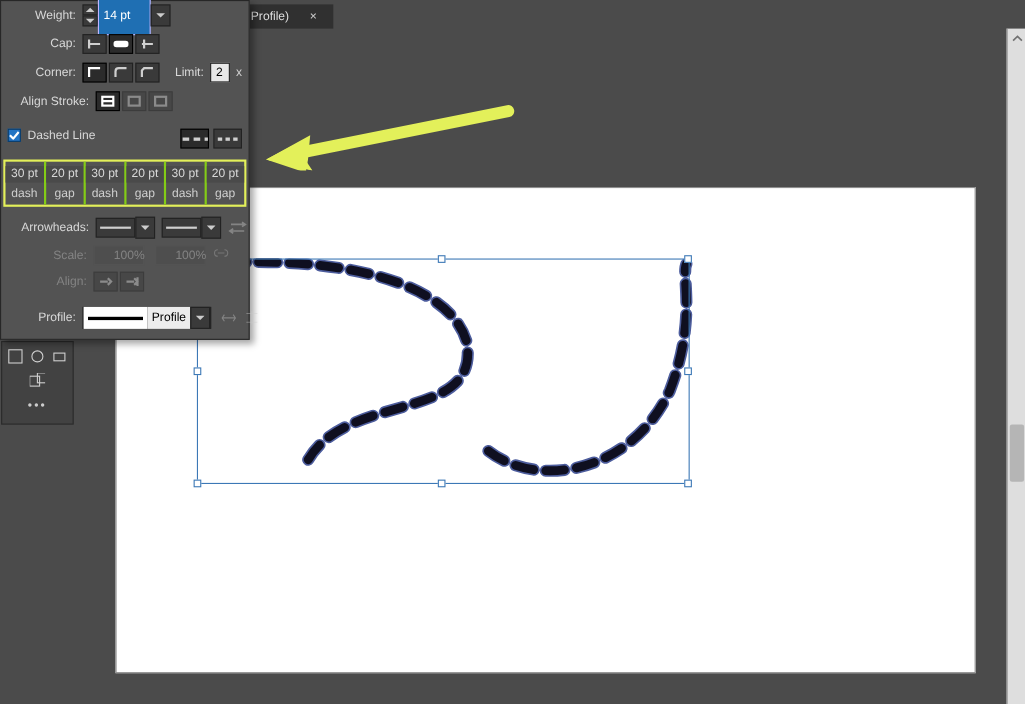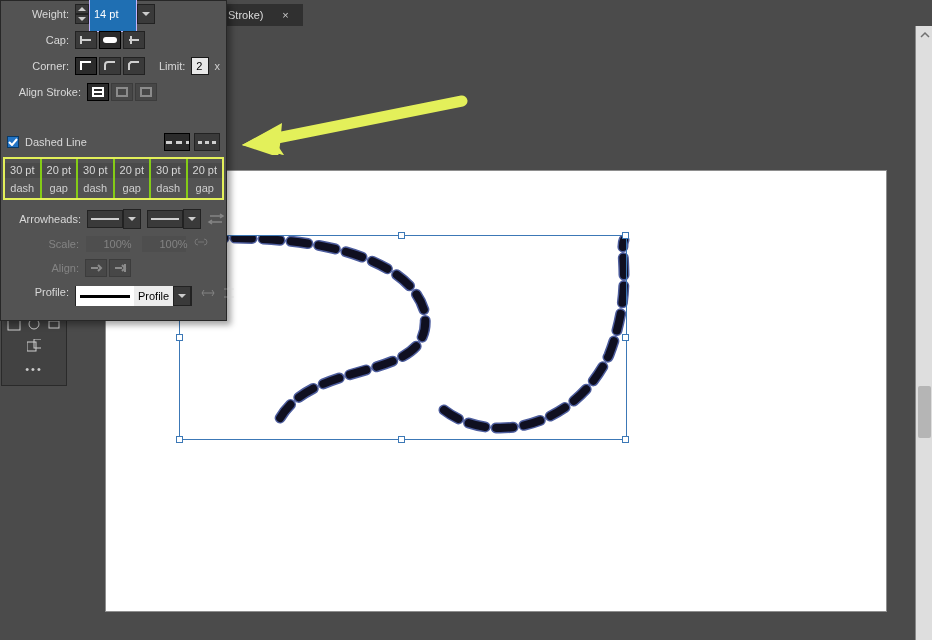--- a/index.html
+++ b/index.html
@@ -35,21 +35,21 @@
   .chips{display:flex;gap:2px}
   .chip{width:22px;height:18px;background:#3a3a3a;border:1px solid #222;display:flex;align-items:center;justify-content:center}
   .chip.active{background:#2b2b2b;border-color:#000}
   .chip.dim{opacity:.45}
   .chip svg{width:14px;height:12px;fill:none;stroke:#cfcfcf;stroke-width:2}
   .chip.active svg{stroke:#fff}
   .limlbl{margin-left:14px;margin-right:6px;color:#d8d8d8}
   .limfld{width:34px;height:18px;background:#e8e8e8;color:#000;border:1px solid #1a1a1a;text-align:left;padding-left:4px;line-height:16px}
   .xmrk{margin-left:6px;color:#cfcfcf}
   
-  .dashrow{display:flex;align-items:center;height:26px;padding:0 6px;margin-top:24px}
+  .dashrow{display:flex;align-items:flex-start;height:26px;padding:0 6px;margin-top:12px}
   .chk{width:12px;height:12px;background:#2374c4;border:1px solid #0a3a66;margin-right:6px;display:flex;align-items:center;justify-content:center}
   .chk svg{width:10px;height:8px;stroke:#fff;stroke-width:2;fill:none}
   .dashpush{margin-left:auto;display:flex;gap:4px}
   .dashbtn{width:26px;height:18px;background:#3a3a3a;border:1px solid #222;display:flex;align-items:center;justify-content:center;position:relative}
   .dashbtn.active{background:#2b2b2b;border-color:#000}
   .dashSegA{width:6px;height:3px;background:#cfcfcf}
   .dashGap{width:4px}
   
   .dgtbl{margin:2px 2px 6px 2px;border:2px solid #e3f05a;display:flex}
   .dgcell{flex:1;text-align:center;padding:4px 0 4px 0}
@@ -61,39 +61,39 @@
   .ahsel{display:flex;align-items:center;margin-right:6px}
   .ahbox{width:36px;height:18px;background:#3a3a3a;border:1px solid #222;display:flex;align-items:center;justify-content:center}
   .ahline{width:28px;height:2px;background:#cfcfcf}
   .swapico{margin-left:auto;width:20px;height:18px;opacity:.4}
   .swapico svg{stroke:#cfcfcf;stroke-width:1.5;fill:none}
   
   .dimrow{display:flex;align-items:center;height:24px;padding:0 16px;opacity:.45}
   .dimfld{width:46px;height:18px;border:1px solid #555;background:#4a4a4a;color:#bcbcbc;text-align:center;line-height:16px;display:flex;align-items:center;justify-content:center;gap:19px}
   .linkico{margin-left:auto;width:18px;height:18px;opacity:.9}
   
-  .profrow{display:flex;height:30px;padding:0 6px;margin-top:6px;margin-bottom:4px}
+  .profrow{display:flex;align-items:center;height:30px;padding:0 6px;margin-top:6px;margin-bottom:4px}
   .profbox{display:flex;align-items:center;background:#3a3a3a;border:1px solid #222;height:20px}
   .profprev{width:58px;height:20px;background:#fff;display:flex;align-items:center;justify-content:center}
   .profprev div{width:50px;height:3px;background:#000}
   .proftxt{background:#ececec;color:#000;padding:0 4px;height:20px;line-height:20px}
   .endicons{margin-left:8px;display:flex;gap:6px;opacity:.4}
   
   .artboard{position:absolute;left:105px;top:170px;width:782px;height:442px;background:#fff;border:1px solid #8e8e8e}
   .selbox{position:absolute;left:179px;top:235px;width:448px;height:205px;border:1px solid #3c78b6}
   .handle{position:absolute;width:7px;height:7px;background:#fff;border:1px solid #3c78b6}
   .curve{position:absolute;left:179px;top:235px}
   
   .arrowNote{position:absolute;left:232px;top:95px;pointer-events:none}
 </style>
 </head>
 <body>
 
 <div class="wintab">
-  <span>Stroke)</span>
+  <span>Profile)</span>
   <span class="close">×</span>
 </div>
 
 <div class="vscroll">
   <div class="up">
     <svg width="10" height="8">
         <path d="M1 6 L5 2 L9 6" fill="none" stroke="#707070" stroke-width="1.5"></path>
       </svg>
   </div>
   <div class="thumb"></div>

